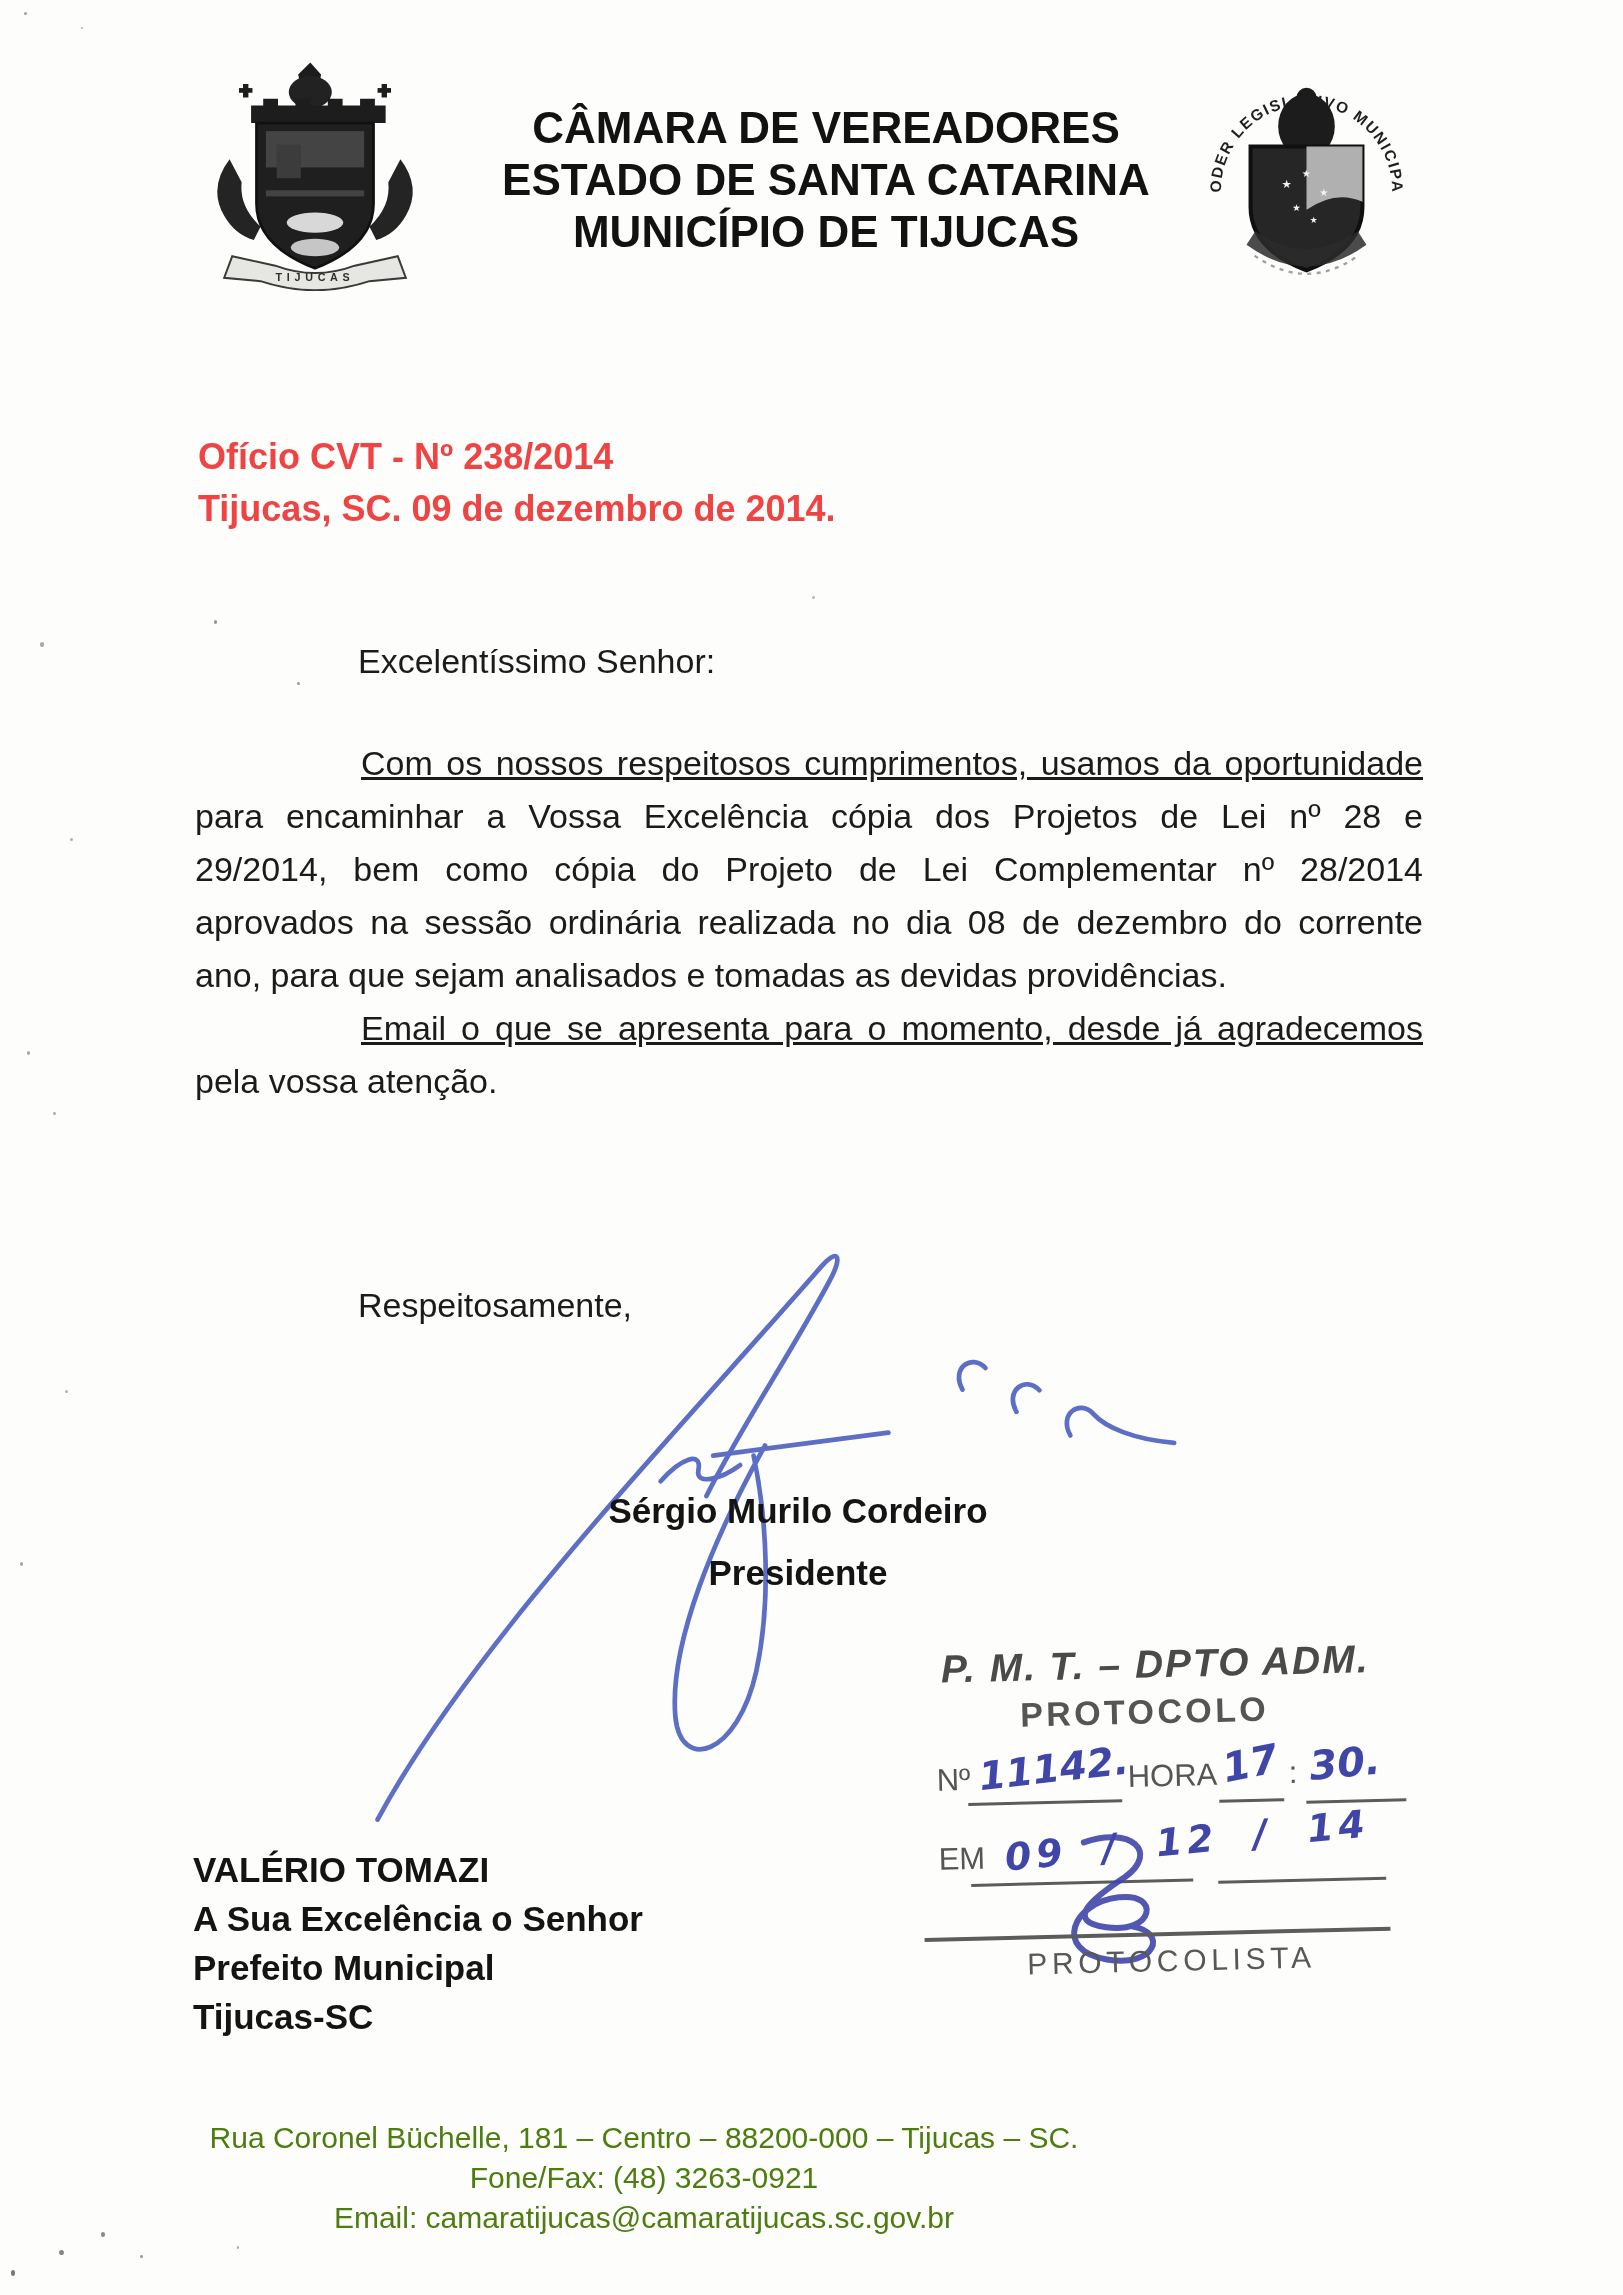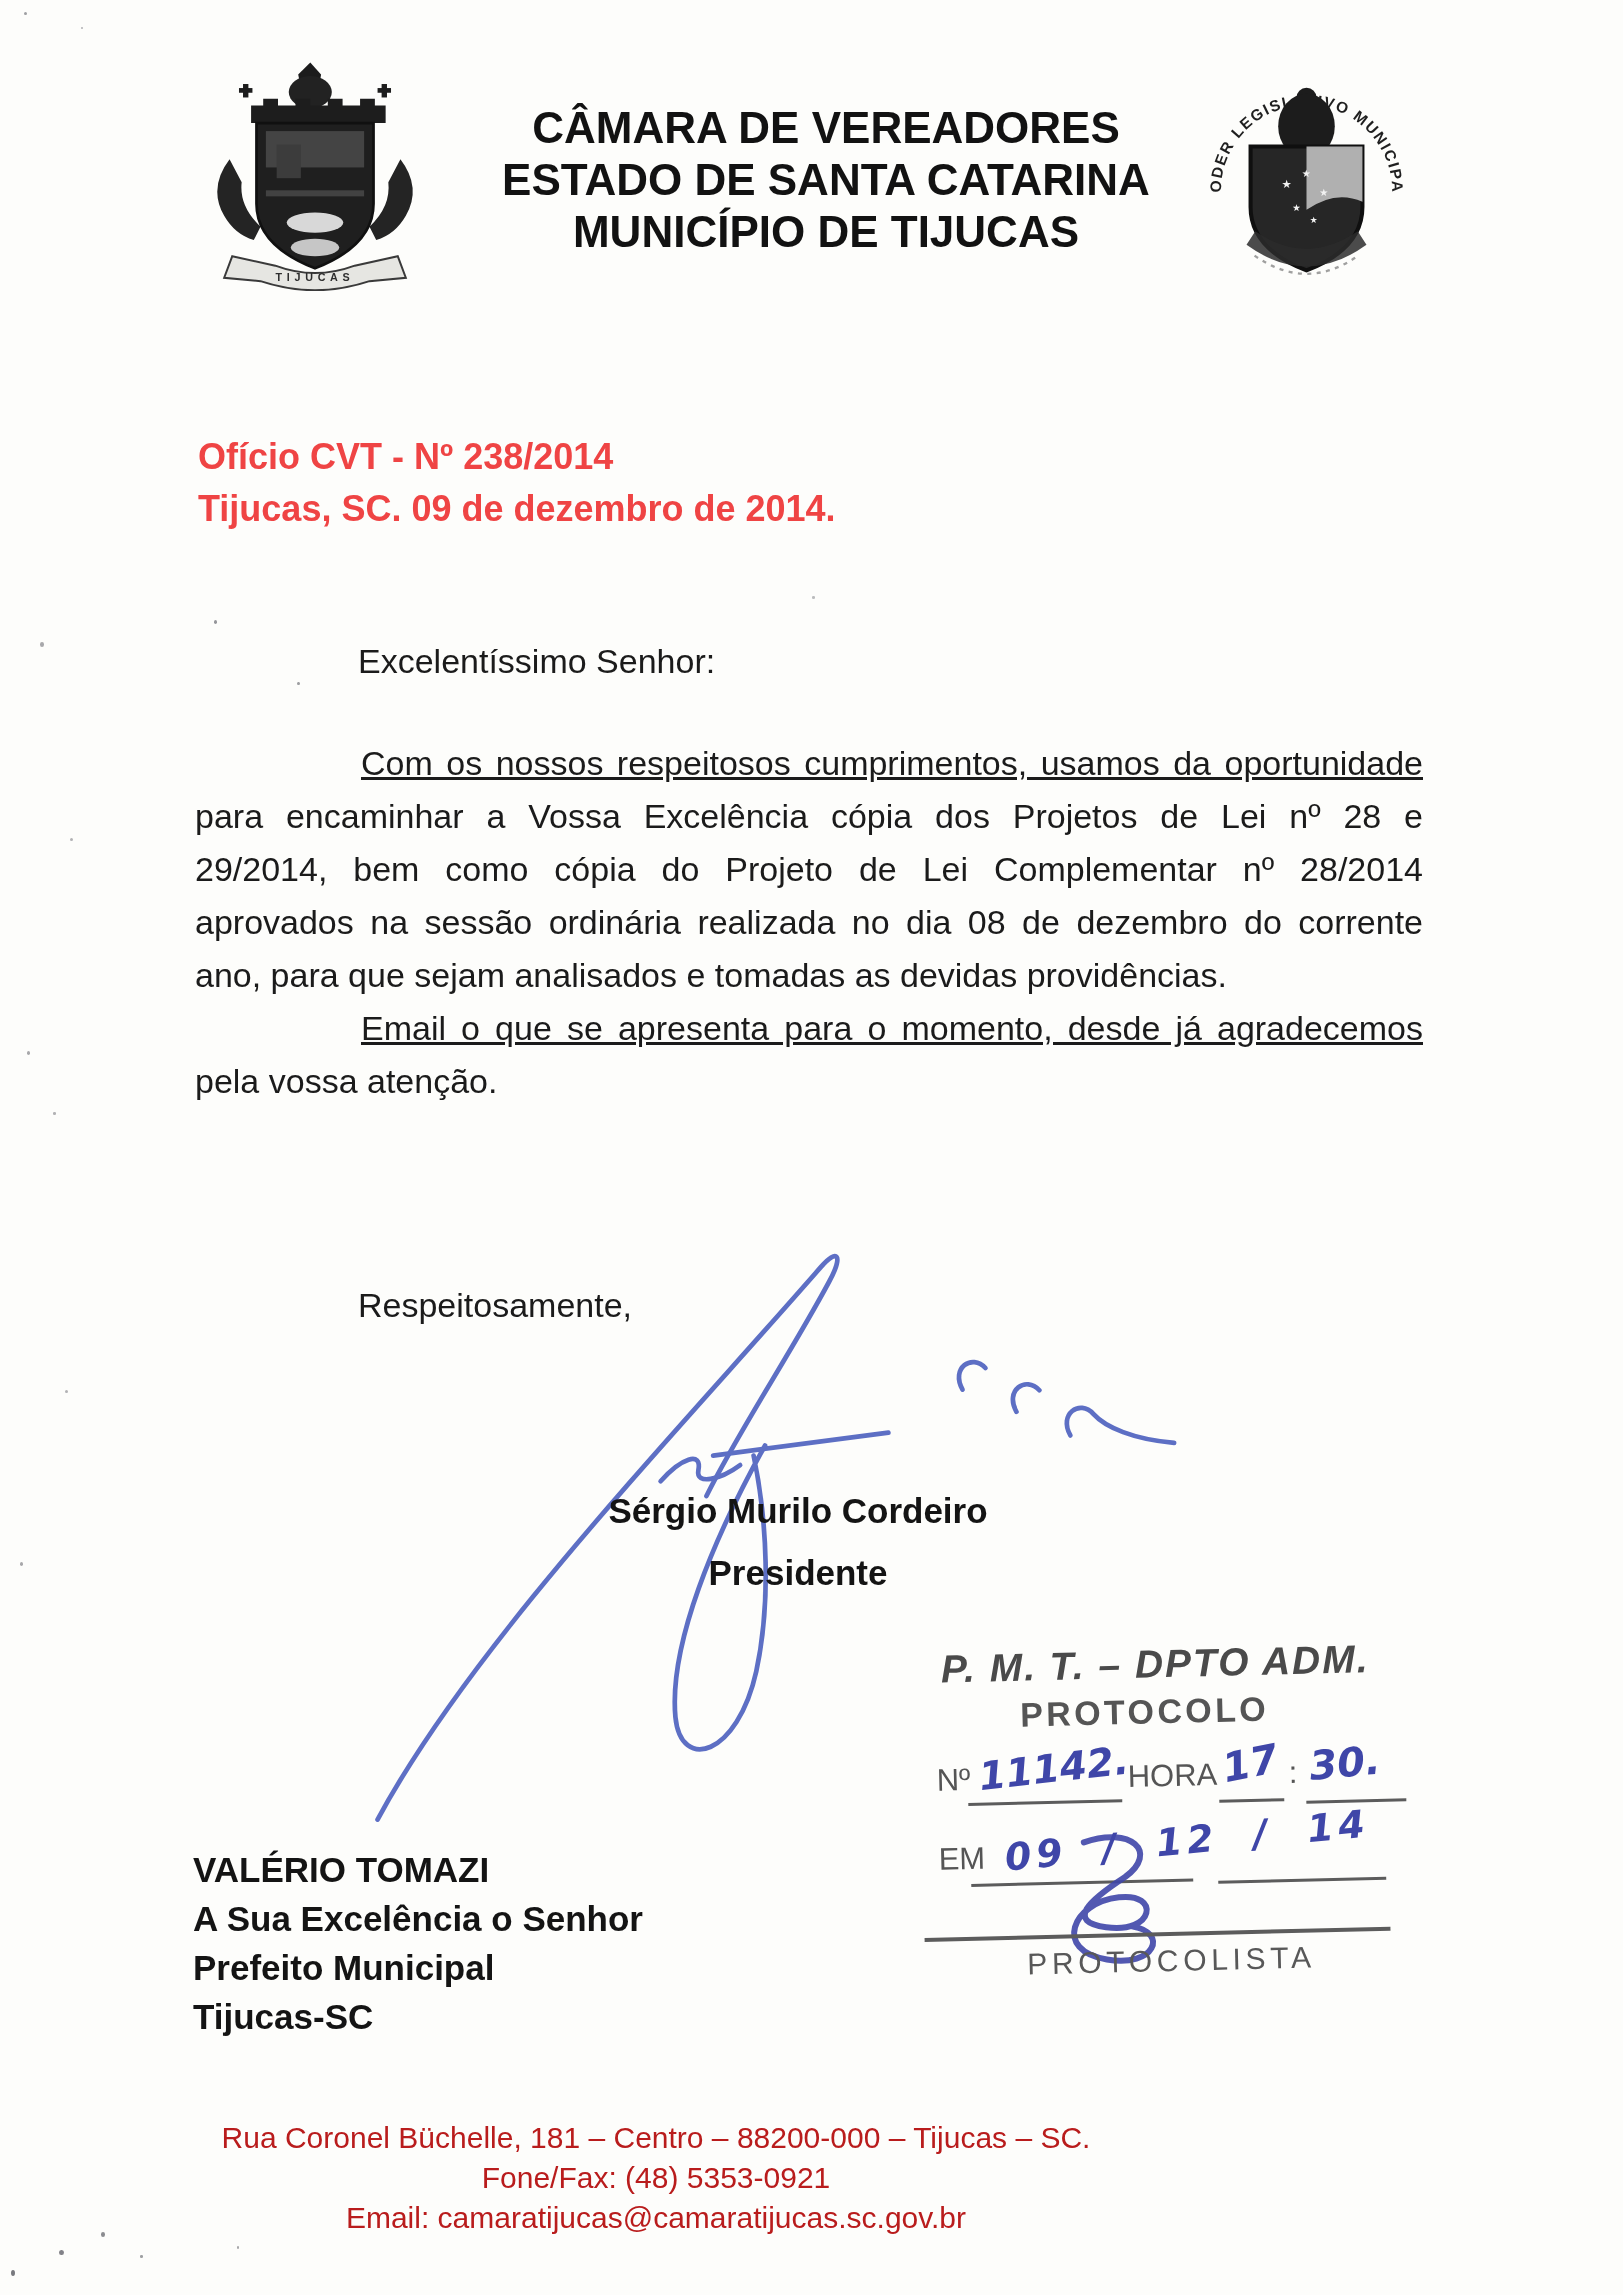--- a/index.html
+++ b/index.html
@@ -48,21 +48,21 @@
   .u{position:absolute;border-bottom:3.4px solid #5c5c5c;height:0;}
   .hw{position:absolute;font-style:italic;color:#3f46a8;font-weight:bold;
     font-family:"DejaVu Sans", sans-serif;}
   .scribble-svg{position:absolute;left:108px;top:168px;width:175px;height:195px;}
   .stamp .clerk{position:absolute;left:109px;top:302px;font-size:30px;letter-spacing:4.7px;color:#585858;}
   
   .recipient{position:absolute;left:193px;top:1845px;font-weight:bold;
     font-size:35px;line-height:49px;color:#141414;}
   
   .footer{position:absolute;left:0;top:2118px;width:1288px;text-align:center;
-    font-size:30px;line-height:40px;color:#b91c1c;padding-left:12px;}
+    font-size:30px;line-height:40px;color:#4d7c0f;}
   
   .speck{position:absolute;border-radius:50%;background:#40414a;}
 </style>
 </head>
 <body>
 
 <div class="page">
 
   <svg class="crest" viewBox="0 0 330 345">
     <path d="M148,62 L140,24 L158,6 L174,24 L168,62 Z" fill="#1c1c1c"></path>
@@ -174,21 +174,21 @@
 
   <div class="recipient">
     <div>VALÉRIO TOMAZI</div>
     <div>A Sua Excelência o Senhor</div>
     <div>Prefeito Municipal</div>
     <div>Tijucas-SC</div>
   </div>
 
   <div class="footer">
     <div>Rua Coronel Büchelle, 181 – Centro – 88200-000 – Tijucas – SC.</div>
-    <div>Fone/Fax: (48) 5353-0921</div>
+    <div>Fone/Fax: (48) 3263-0921</div>
     <div>Email: camaratijucas@camaratijucas.sc.gov.br</div>
   </div>
 
   <div class="speck" style="left:214px;top:620px;width:3.4px;height:4px;opacity:.55;"></div>
   <div class="speck" style="left:297px;top:682px;width:2.7px;height:3.4px;opacity:.5;"></div>
   <div class="speck" style="left:40px;top:642px;width:4px;height:4.7px;opacity:.45;"></div>
   <div class="speck" style="left:70px;top:838px;width:3.4px;height:3.4px;opacity:.4;"></div>
   <div class="speck" style="left:27px;top:1051px;width:3.4px;height:4px;opacity:.45;"></div>
   <div class="speck" style="left:53px;top:1112px;width:2.7px;height:2.7px;opacity:.4;"></div>
   <div class="speck" style="left:20px;top:1562px;width:3.4px;height:4px;opacity:.45;"></div>

